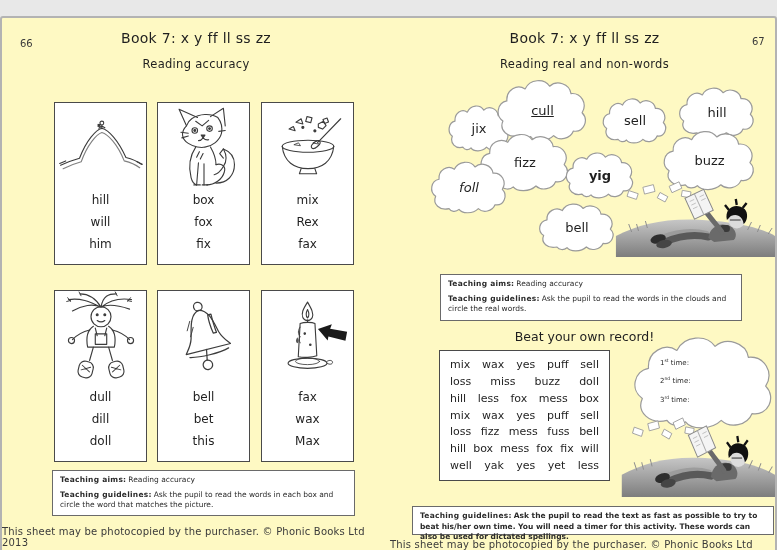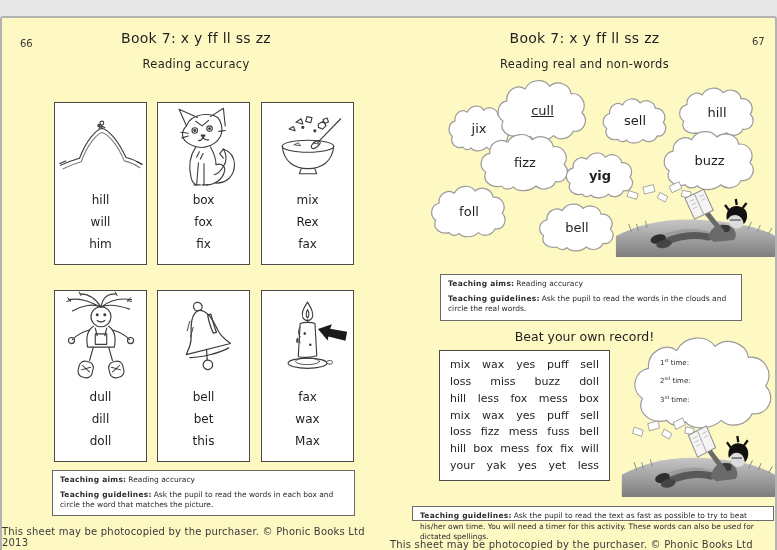--- a/index.html
+++ b/index.html
@@ -305,21 +305,21 @@
           <use href="#sym-cloud"></use>
         </svg>
       <span class="cw">yig</span>
     </div>
     <div class="cloud" style="left:659px; top:111px; width:97px; height:62px;">
       <svg class="shape" viewBox="0 0 120 70" preserveAspectRatio="none">
           <use href="#sym-cloud"></use>
         </svg>
       <span class="cw">buzz</span>
     </div>
-    <div class="cloud" style="left:427px; top:166px; width:80px; height:54px;">
+    <div class="cloud" style="left:427px; top:142px; width:80px; height:54px;font-style:italic;">
       <svg class="shape" viewBox="0 0 120 70" preserveAspectRatio="none">
           <use href="#sym-cloud"></use>
         </svg>
       <span class="cw">foll</span>
     </div>
     <div class="cloud" style="left:535px; top:184px; width:80px; height:50px;">
       <svg class="shape" viewBox="0 0 120 70" preserveAspectRatio="none">
           <use href="#sym-cloud"></use>
         </svg>
       <span class="cw">bell</span>
@@ -373,21 +373,21 @@
       </div>
       <div class="gridrow">
         <span>hill</span>
         <span>box</span>
         <span>mess</span>
         <span>fox</span>
         <span>fix</span>
         <span>will</span>
       </div>
       <div class="gridrow">
-        <span>your</span>
+        <span>well</span>
         <span>yak</span>
         <span>yes</span>
         <span>yet</span>
         <span>less</span>
       </div>
     </div>
 
     <div class="times-cloud">
       <svg class="shape" viewBox="0 0 120 70" preserveAspectRatio="none">
           <use href="#sym-cloud"></use>
@@ -396,20 +396,20 @@
         <span class="time-slot"><span>1</span><sup>st</sup> <span>time:</span></span>
         <span class="time-slot"><span>2</span><sup>nd</sup> <span>time:</span></span>
         <span class="time-slot"><span>3</span><sup>rd</sup> <span>time:</span></span>
       </div>
     </div>
 
     <svg class="boy" style="left:616px; top:398px; width:161px; height:82px;" viewBox="0 0 170 78" preserveAspectRatio="none">
       <use href="#sym-boy"></use>
     </svg>
 
-    <div class="tbox" style="left:410px; top:488px; width:362px; height:15px;">
+    <div class="tbox" style="left:410px; top:488px; width:362px; height:29px;font-weight:bold;">
       <p><b>Teaching guidelines:</b><span>Ask the pupil to read the text as fast as possible to try to beat his/her own time. You will need a timer for this activity. These words can also be used for dictated spellings.</span></p>
     </div>
 
     <div class="footer" style="left:388px; top:521px; width:389px;">This sheet may be photocopied by the purchaser.  © Phonic Books Ltd 2013</div>
   </section>
 
 </div>
 
 </body></html>

